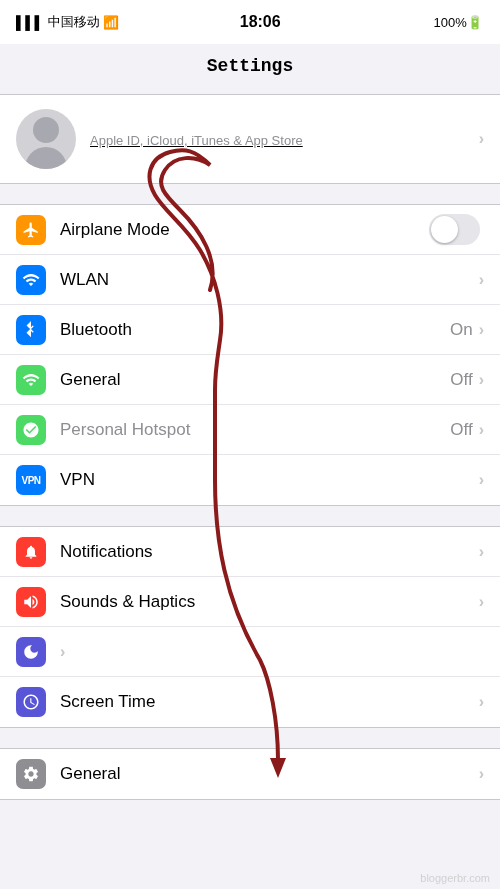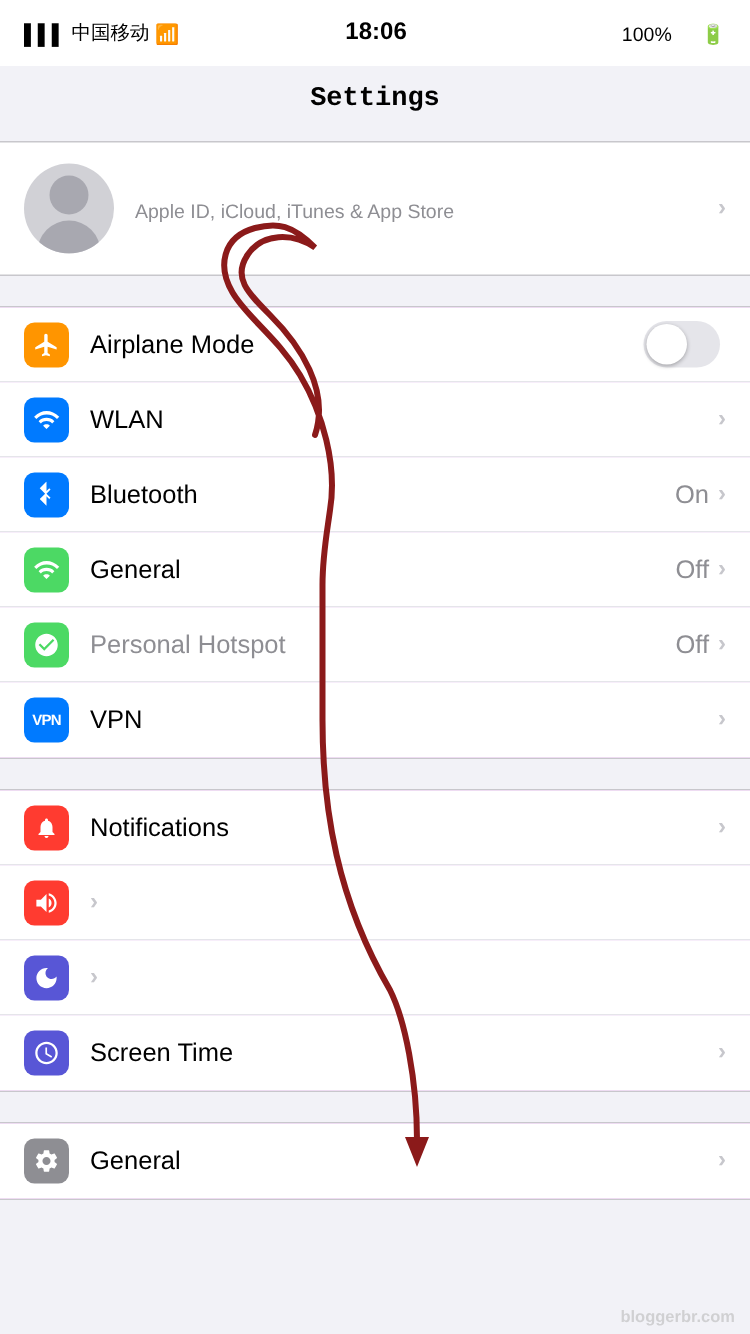--- a/index.html
+++ b/index.html
@@ -18,39 +18,39 @@
       height: 44px;
       display: flex;
       align-items: center;
       justify-content: space-between;
       padding: 0 16px;
       font-size: 14px;
       font-weight: 600;
     }
     .status-left { display: flex; align-items: center; gap: 4px; }
     .status-center { font-size: 16px; font-weight: 700; }
-    .status-right { display: flex; align-items: center; gap: 20px; margin-left: 33px; }
+    .status-right { display: flex; align-items: center; gap: 1px; margin-left: 33px; }
 
     
     .nav-bar {
       background: #f2f2f7;
       text-align: center;
       padding: 12px 0 8px;
       font-size: 18px;
       font-weight: 700;
       color: #000;
       font-family: Liberation Mono, monospace;
     }
 
     
     .section {
       margin: 0 0 10px 0;
     }
     .settings-group {
-      background: #f0abfc;
+      background: #d946ef;
       border-top: 0.5px solid #c8c7cc;
       border-bottom: 0.5px solid #c8c7cc;
     }
 
     .settings-row {
       display: flex;
       align-items: center;
       min-height: 50px;
       padding: 0 16px;
       background: #fff;
@@ -151,21 +151,21 @@
     }
     .avatar-body {
       width: 42px;
       height: 22px;
       border-radius: 21px 21px 0 0;
       background: #a8a8b0;
       position: absolute;
       bottom: 0;
       left: 9px;
     }
-    .profile-info { flex: 1; }
+    .profile-info { flex: 1; text-decoration: underline; }
     .profile-name {
       font-size: 17px;
       font-weight: 500;
       color: #8e8e93;
       margin-bottom: 3px;
     }
     .profile-sub {
       font-size: 13px;
       color: #8e8e93;
     }
@@ -181,21 +181,20 @@
     }
 
     
     .watermark {
       position: absolute;
       bottom: 10px;
       right: 10px;
       font-size: 11px;
       color: #aaa;
       opacity: 0.7;
-      font-weight: bold;
     }
 
     
     .icon-airplane { background: #ff9500; }
     .icon-wifi { background: #007aff; }
     .icon-bluetooth { background: #007aff; }
     .icon-cellular { background: #4cd964; }
     .icon-hotspot { background: #4cd964; }
     .icon-vpn { background: #007aff; }
     .icon-notifications { background: #ff3b30; }
@@ -324,20 +323,21 @@
       <span class="row-label">Notifications</span>
       <span class="chevron">›</span>
     </div>
 
     <div class="settings-row">
       <div class="row-icon icon-sounds">
         <svg width="18" height="18" viewBox="0 0 24 24" fill="white">
           <path d="M3 9v6h4l5 5V4L7 9H3zm13.5 3c0-1.77-1.02-3.29-2.5-4.03v8.05c1.48-.73 2.5-2.25 2.5-4.02zM14 3.23v2.06c2.89.86 5 3.54 5 6.71s-2.11 5.85-5 6.71v2.06c4.01-.91 7-4.49 7-8.77s-2.99-7.86-7-8.77z"></path>
         </svg>
       </div>
+      <span class="row-label">Sounds &amp; Haptics</span>
       <span class="chevron">›</span>
     </div>
 
     <div class="settings-row">
       <div class="row-icon icon-donotdisturb">
         <svg width="18" height="18" viewBox="0 0 24 24" fill="white">
           <path d="M12 3c-4.97 0-9 4.03-9 9s4.03 9 9 9 9-4.03 9-9c0-.46-.04-.92-.1-1.36-.98 1.37-2.58 2.26-4.4 2.26-2.98 0-5.4-2.42-5.4-5.4 0-1.81.89-3.42 2.26-4.4-.44-.06-.9-.1-1.36-.1z"></path>
         </svg>
       </div>
       <span class="chevron">›</span>

